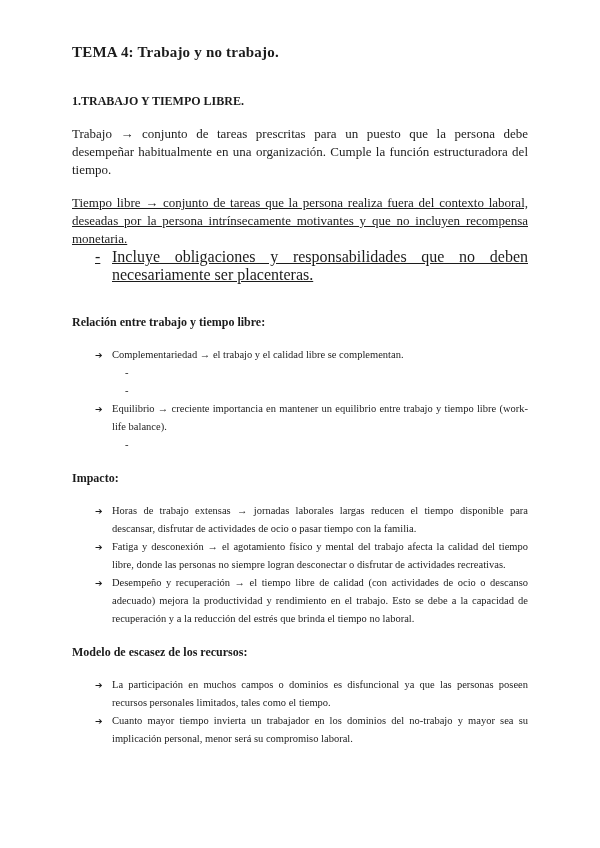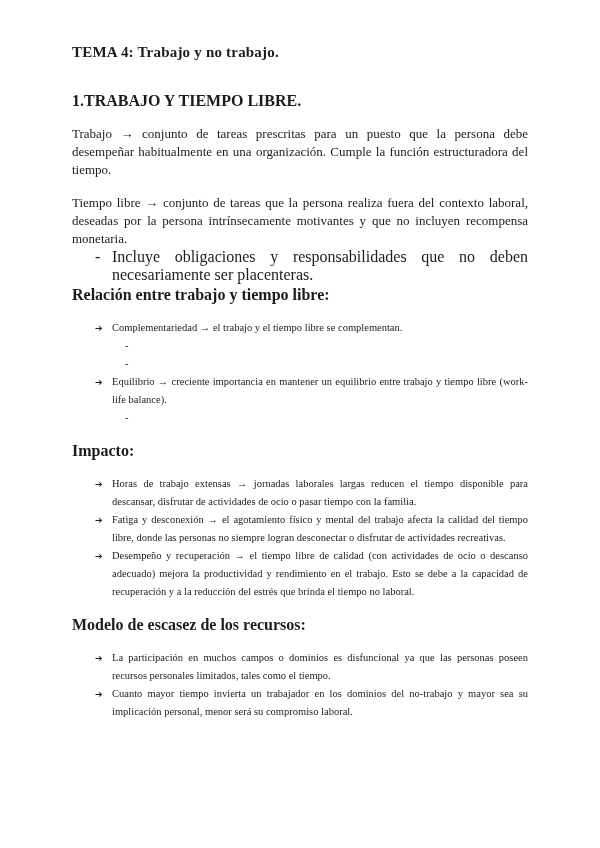--- a/index.html
+++ b/index.html
@@ -18,32 +18,32 @@
     background: #ffffff;
   }
   .title {
     font-size: 15px;
     line-height: 20px;
     font-weight: 700;
     letter-spacing: 0.2px;
     margin: 0 0 30px 0;
   }
   .heading {
-    font-size: 16px;
+    font-size: 12px;
     line-height: 18px;
     font-weight: 700;
     margin: 0 0 15px 0;
   }
   .para {
     font-size: 13px;
     line-height: 18px;
     text-align: justify;
     margin: 0 0 15px 0;
   }
-  .block { margin: 0 0 2px 0; }
+  .block { margin: 0 0 29px 0; text-decoration: underline; }
   .block .para { margin: 0; }
   .list {
     font-size: 10.5px;
     line-height: 18px;
     margin: 0 0 15px 0;
   }
   .li { display: flex; }
   .l1 { padding-left: 23px; }
   .l1 > .marker { flex: 0 0 17px; }
   .l2 { padding-left: 53px; }
@@ -76,21 +76,21 @@
       <span class="marker dash">-</span>
       <span class="li-text">Incluye obligaciones y responsabilidades que no deben necesariamente ser placenteras.</span>
     </div>
   </div>
 
   <h3 class="heading">Relación entre trabajo y tiempo libre:</h3>
 
   <div class="list">
     <div class="li l1">
       <span class="marker arrow">➔</span>
-      <span class="li-text">Complementariedad → el trabajo y el tiempo libre se complementan.</span>
+      <span class="li-text">Complementariedad → el trabajo y el calidad libre se complementan.</span>
     </div>
     <div class="li l2">
       <span class="marker dash">-</span>
     </div>
     <div class="li l2">
       <span class="marker dash">-</span>
     </div>
     <div class="li l1">
       <span class="marker arrow">➔</span>
       <span class="li-text">Equilibrio → creciente importancia en mantener un equilibrio entre trabajo y tiempo libre (work-life balance).</span>

